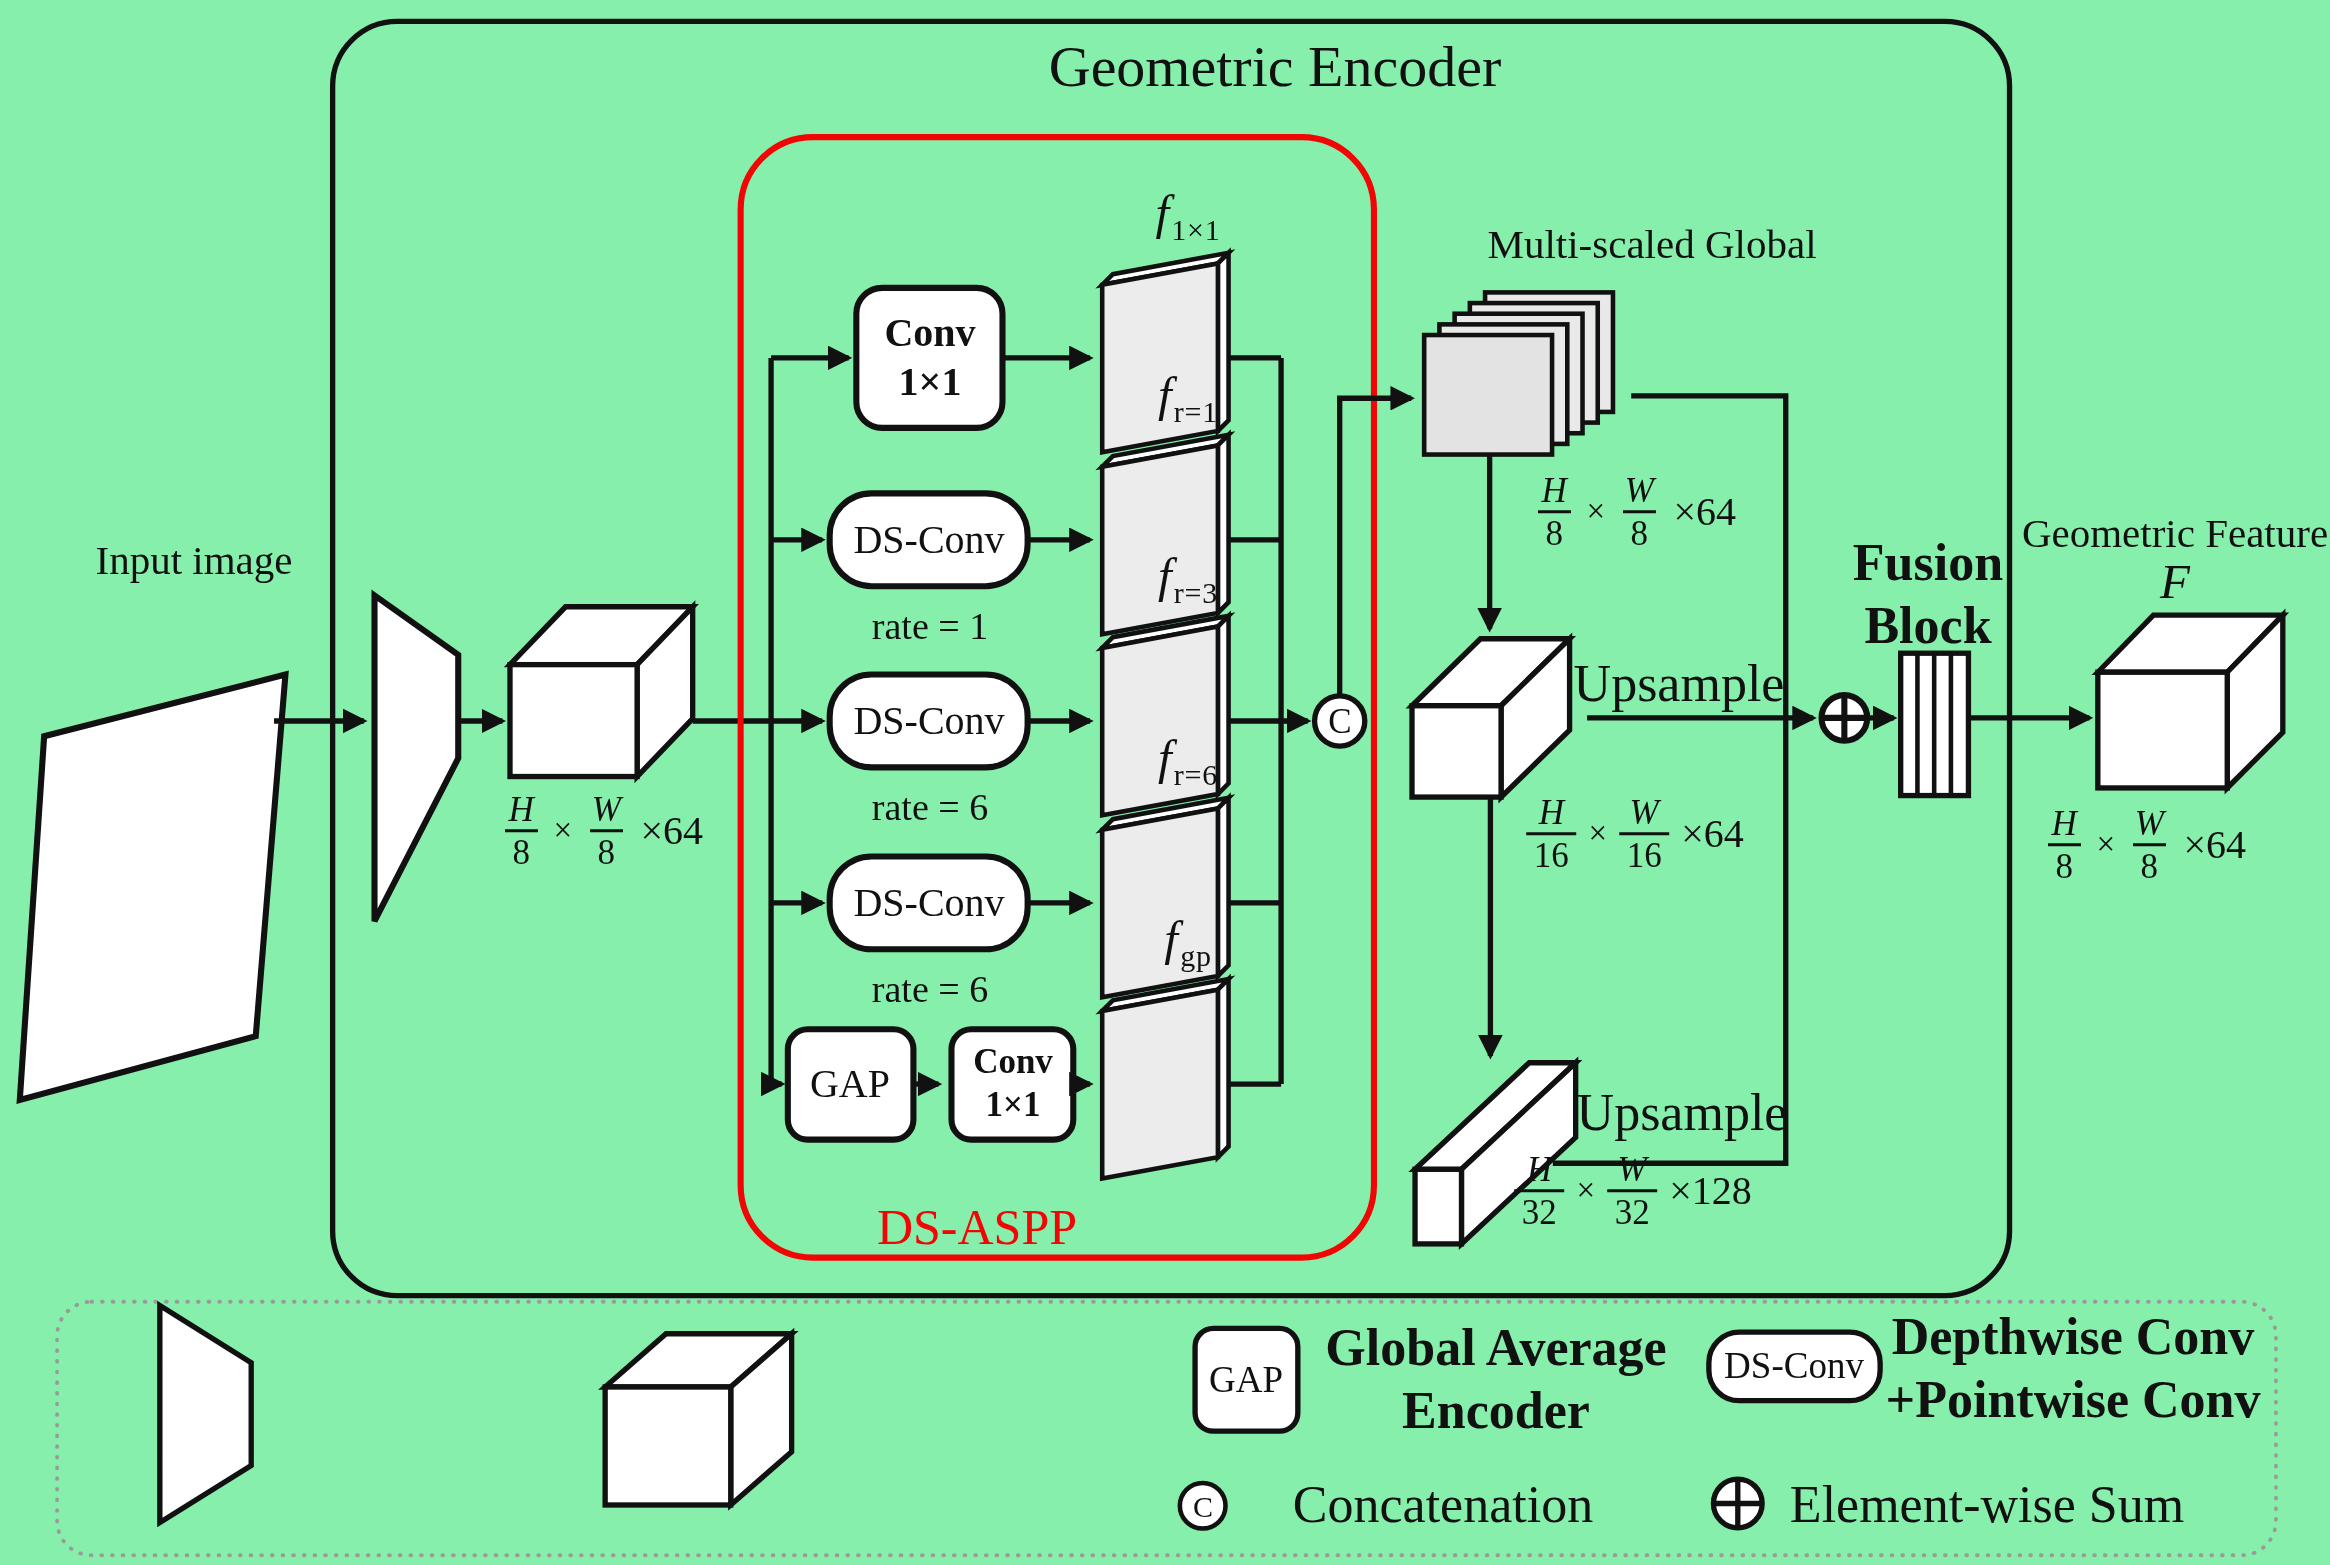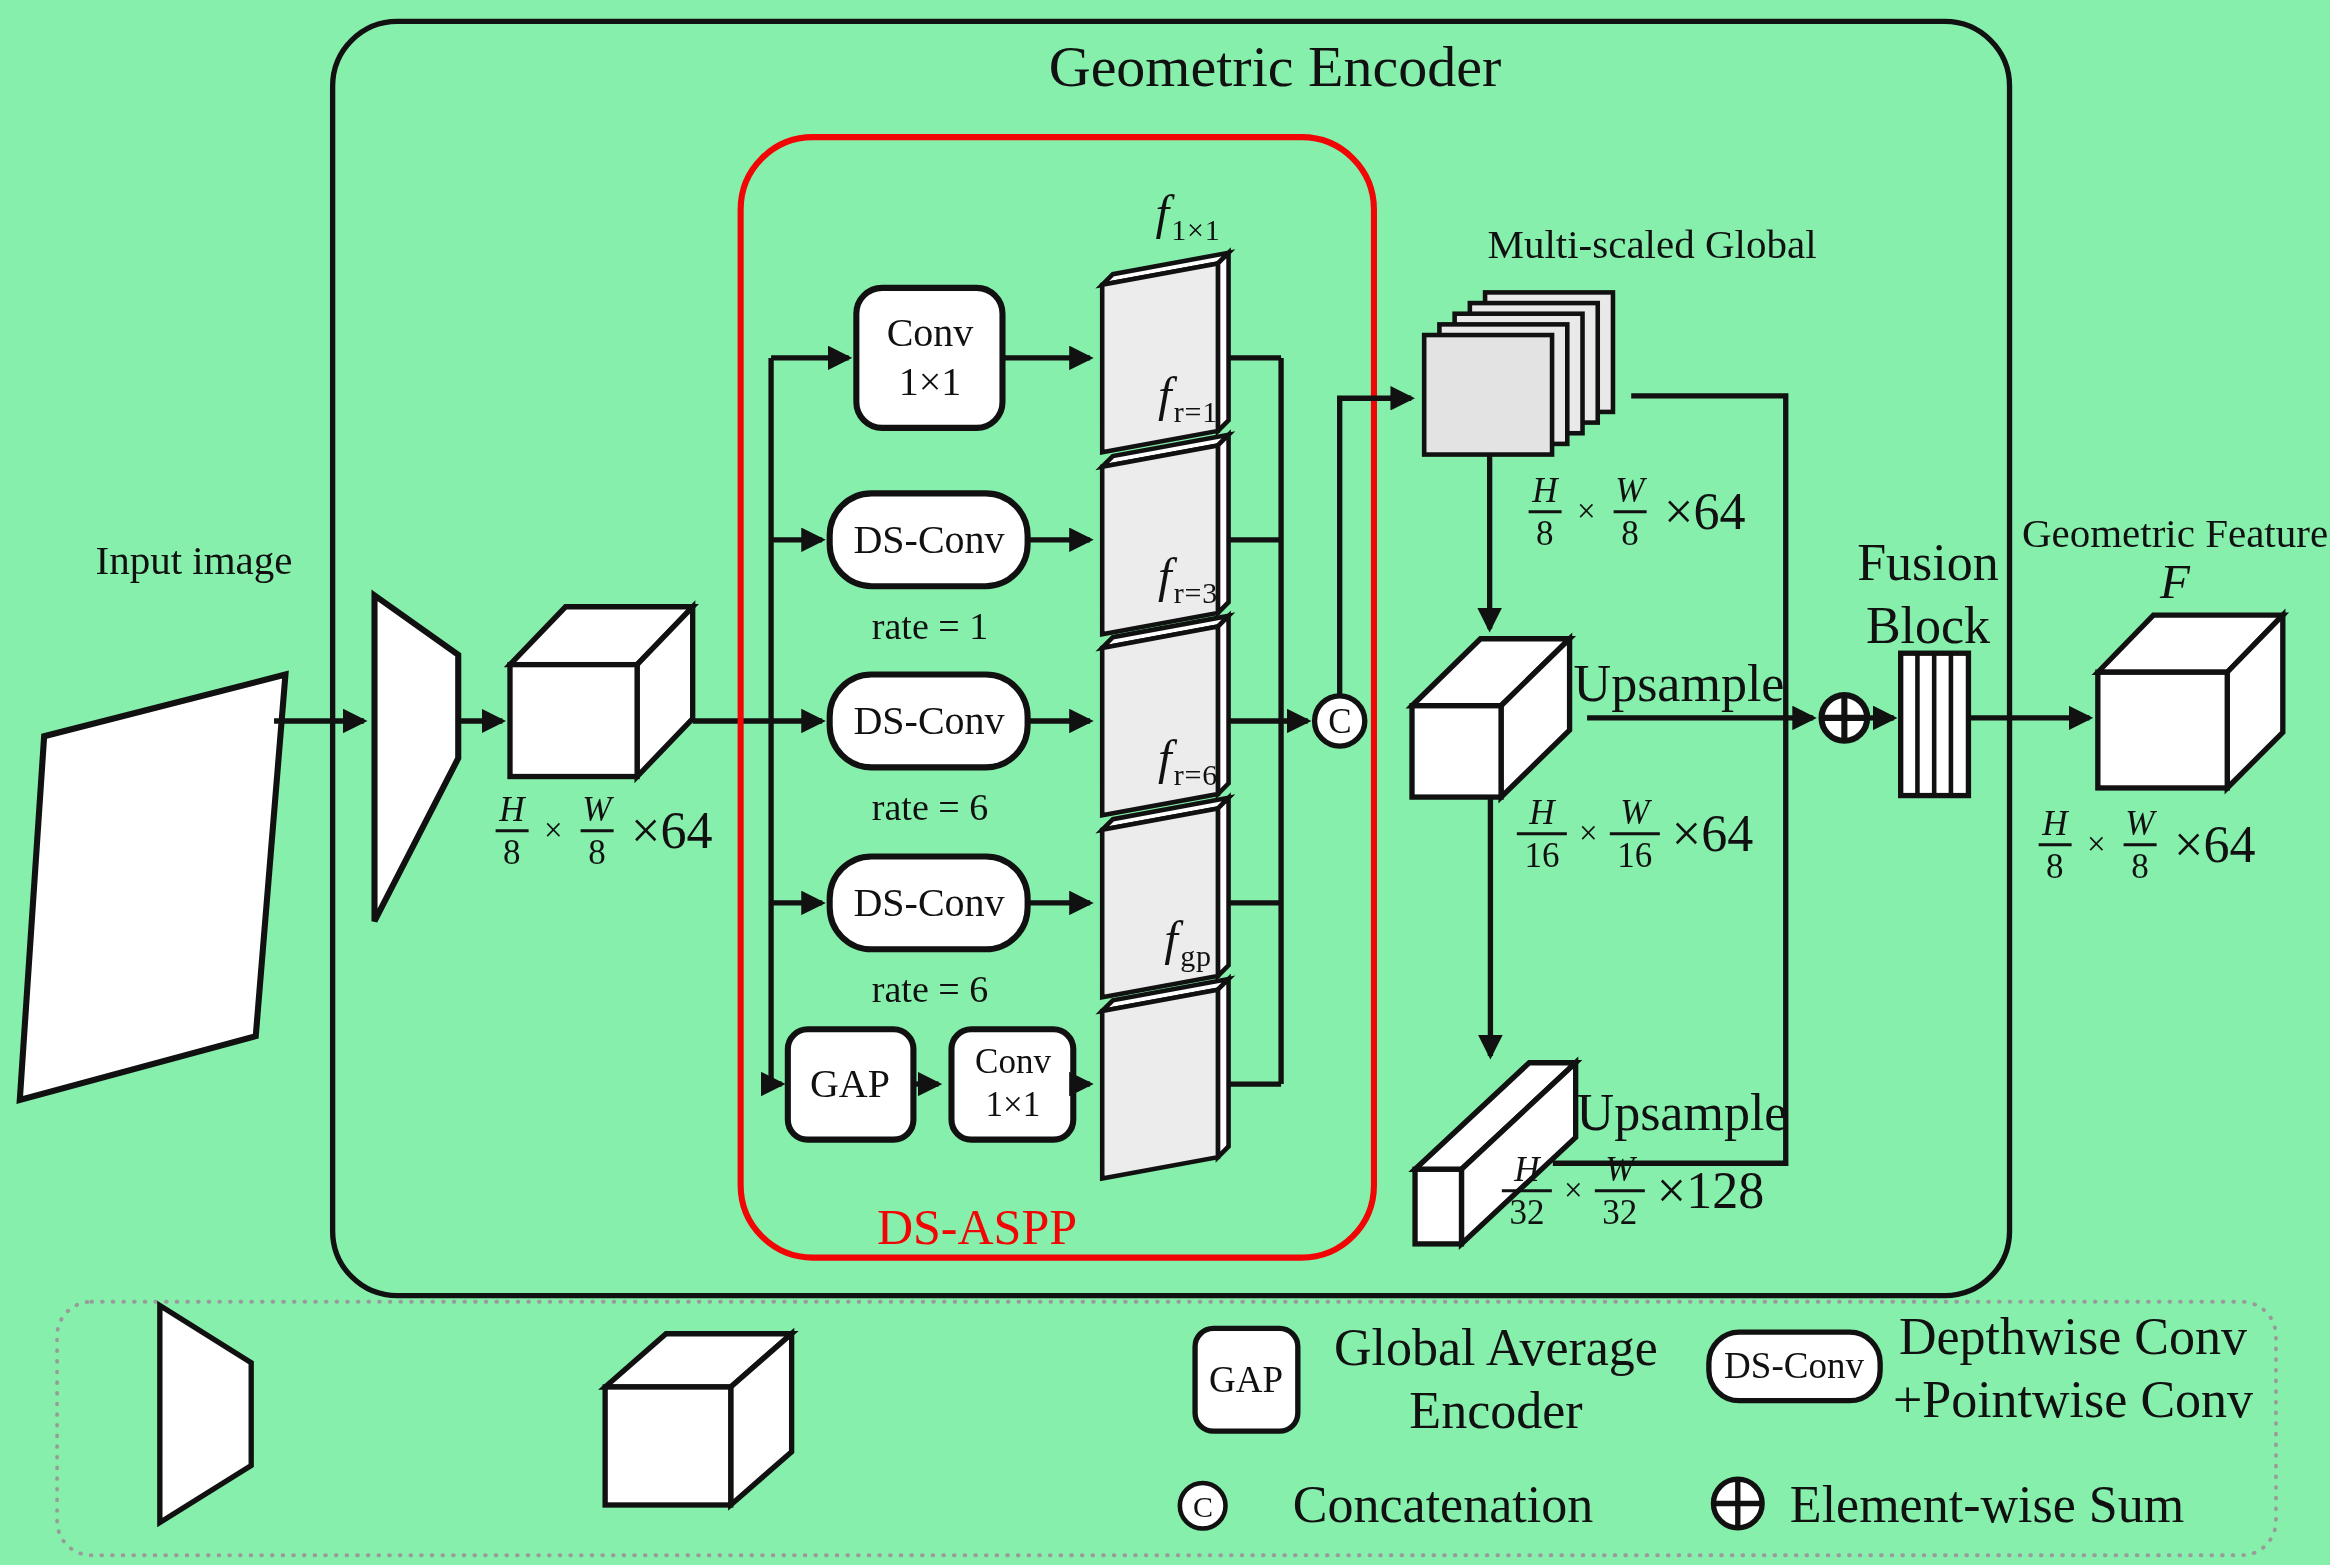--- a/index.html
+++ b/index.html
@@ -20,22 +20,22 @@
   .csym{font-size:35px;}
   .csym-sm{font-size:30px;}
   .fsym{font-size:49px;font-style:italic;}
   .flab sub{font-size:30px;font-style:normal;vertical-align:-10.7px;margin-left:2.3px;letter-spacing:0.8px;}
   .formula{display:flex;align-items:center;gap:12px;transform:translate(-50%,-50%);}
   .frac{display:inline-flex;flex-direction:column;align-items:center;font-style:italic;
         font-size:35px;line-height:1.0;}
   .frac .den{border-top:3px solid #111;padding:3px 7.6px 0 7.6px;font-style:normal;}
   .frac .num{padding:0 7.6px 1.5px 7.6px;}
   .times{font-size:33px;}
-  .chan{font-size:52px;}
-  .two-line div{line-height:1.22;}
+  .chan{font-size:40px;}
+  .two-line div{line-height:1.22;font-weight:bold;}
 </style>
 </head>
 <body>
 
 <div class="canvas">
 
 <svg width="2330" height="1566" viewBox="0 0 3061 2057">
   <defs>
     <marker id="ah" viewBox="0 0 10 10" refX="8.5" refY="5" markerWidth="4.6" markerHeight="4.6" orient="auto-start-reverse" markerUnits="strokeWidth">
       <path d="M0,0 L10,5 L0,10 z" fill="#111"></path>

